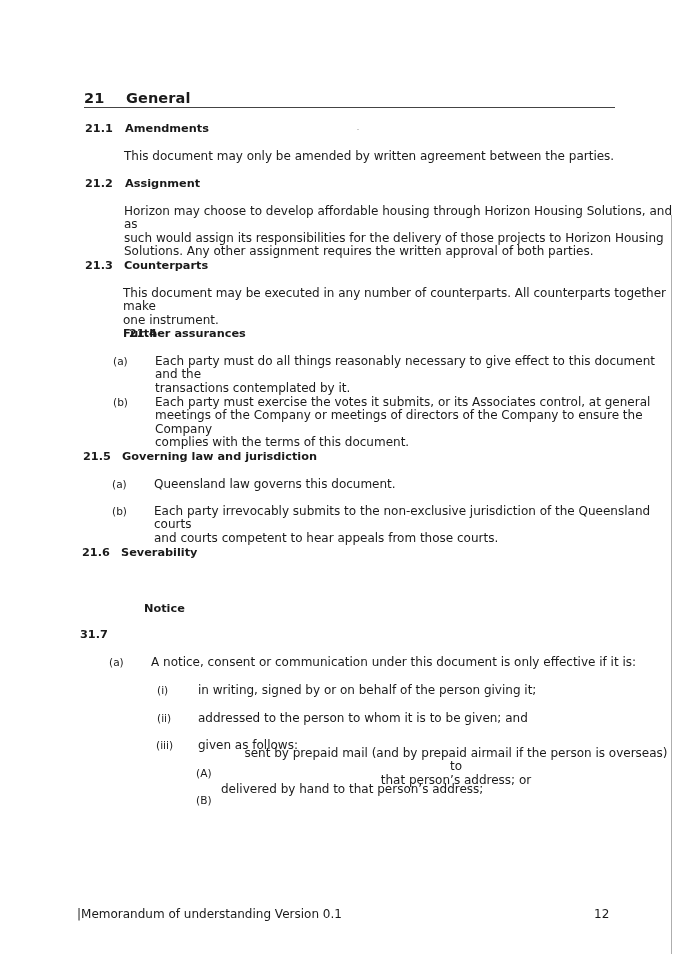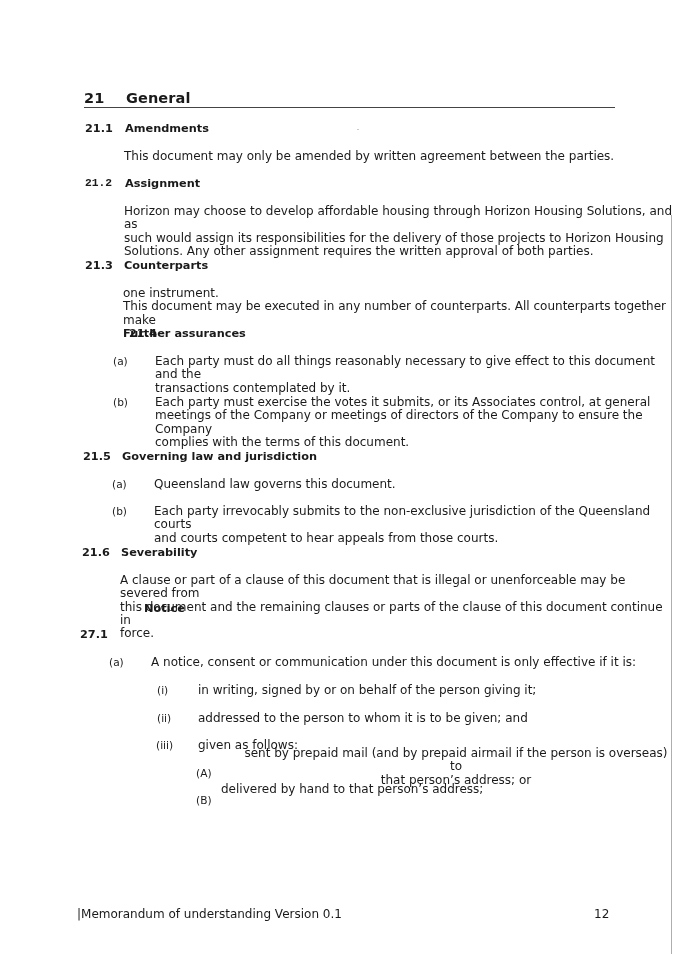--- a/index.html
+++ b/index.html
@@ -26,33 +26,33 @@
 
   <span class="abs h1num" style="left:84px; top:90px;">21</span>
   <span class="abs h1title" style="left:126px; top:90px;">General</span>
   <div class="h1rule"></div>
   <div class="dot"></div>
 
   <span class="abs h2num" style="left:85px; top:122px;">21.1</span>
   <span class="abs h2title" style="left:125px; top:122px;">Amendments</span>
   <span class="abs body" style="left:124px; top:150px;">This document may only be amended by written agreement between the parties.</span>
 
-  <span class="abs h2num" style="left:85px; top:177px;font-family:Liberation Mono, monospace;">21.2</span>
+  <span class="abs h2num" style="left:85px; top:177px;">21.2</span>
   <span class="abs h2title" style="left:125px; top:177px;">Assignment</span>
   <div class="abs" style="left:124px; top:205px;">
     <div class="body">Horizon may choose to develop affordable housing through Horizon Housing Solutions, and as</div>
     <div class="body">such would assign its responsibilities for the delivery of those projects to Horizon Housing</div>
     <div class="body">Solutions. Any other assignment requires the written approval of both parties.</div>
   </div>
 
   <span class="abs h2num" style="left:85px; top:259px;">21.3</span>
   <span class="abs h2title" style="left:124px; top:259px;">Counterparts</span>
   <div class="abs" style="left:123px; top:287px;">
+    <div class="body">This document may be executed in any number of counterparts.  All counterparts together make</div>
     <div class="body">one instrument.</div>
-    <div class="body">This document may be executed in any number of counterparts.  All counterparts together make</div>
   </div>
 
   <span class="abs h2num" style="left:84px; top:327px;margin-left:45px;">21.4</span>
   <span class="abs h2title" style="left:123px; top:327px;">Further assurances</span>
 
   <span class="abs lbl" style="left:113px; top:355px;">(a)</span>
   <div class="abs" style="left:155px; top:355px;">
     <div class="body">Each party must do all things reasonably necessary to give effect to this document and the</div>
     <div class="body">transactions contemplated by it.</div>
   </div>
@@ -73,27 +73,22 @@
   </div>
 
   <span class="abs lbl" style="left:112px; top:505px;">(b)</span>
   <div class="abs" style="left:154px; top:505px;">
     <div class="body">Each party irrevocably submits to the non-exclusive jurisdiction of the Queensland courts</div>
     <div class="body">and courts competent to hear appeals from those courts.</div>
   </div>
 
   <span class="abs h2num" style="left:82px; top:546px;">21.6</span>
   <span class="abs h2title" style="left:121px; top:546px;">Severability</span>
-  <div class="abs" style="left:120px; top:574px;">
-    <div class="body">A clause or part of a clause of this document that is illegal or unenforceable may be severed from</div>
-    <div class="body">this document and the remaining clauses or parts of the clause of this document continue in</div>
-    <div class="body">force.</div>
-  </div>
 
-  <span class="abs h2num" style="left:80px; top:628px;">27.1</span>
+  <span class="abs h2num" style="left:80px; top:628px;">31.7</span>
   <span class="abs h2title" style="left:120px; top:602px;margin-left:24px;">Notice</span>
 
   <span class="abs lbl" style="left:109px; top:656px;">(a)</span>
   <span class="abs body" style="left:151px; top:656px;">A notice, consent or communication under this document is only effective if it is:</span>
 
   <span class="abs lbl" style="left:157px; top:684px;">(i)</span>
   <span class="abs body" style="left:198px; top:684px;">in writing, signed by or on behalf of the person giving it;</span>
 
   <span class="abs lbl" style="left:157px; top:712px;">(ii)</span>
   <span class="abs body" style="left:198px; top:712px;">addressed to the person to whom it is to be given; and</span>

